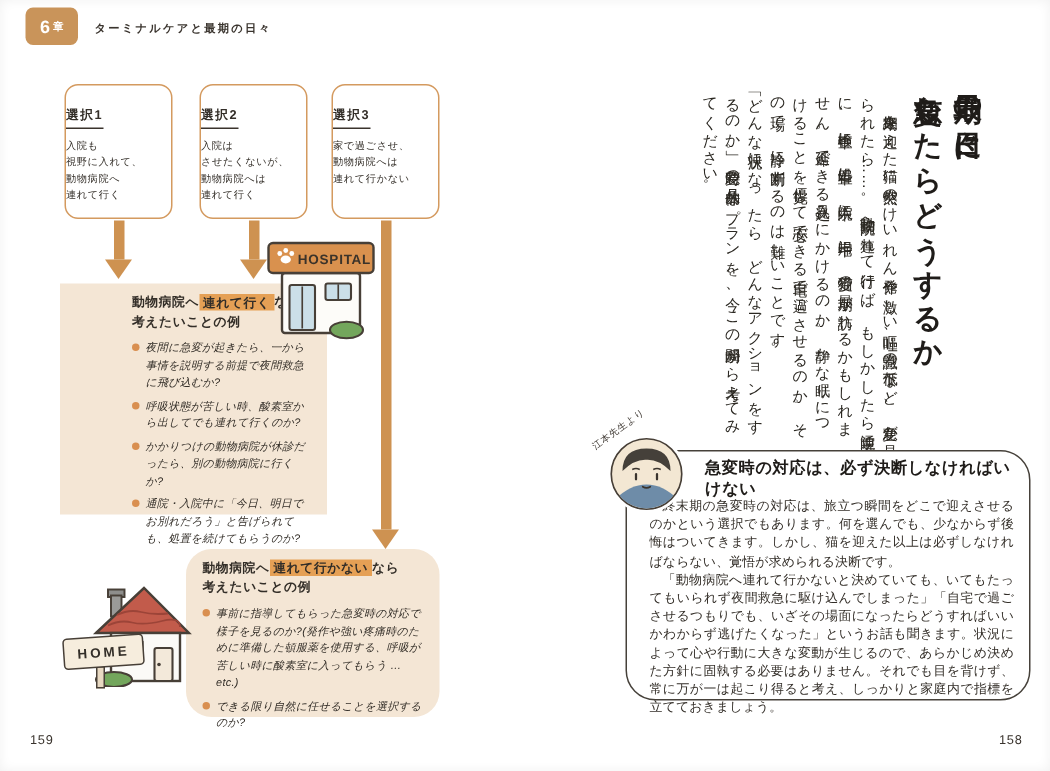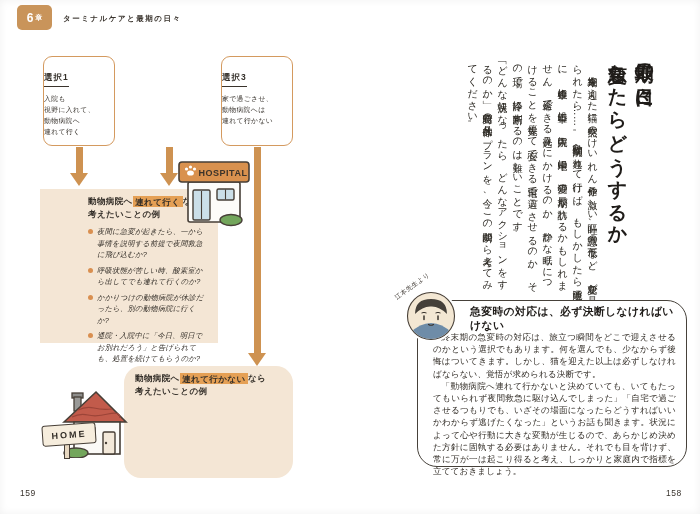--- a/index.html
+++ b/index.html
@@ -84,20 +84,27 @@
     <span class="num">6</span>
     <span class="suf">章</span>
   </div>
   <div class="abs chapter-title">ターミナルケアと最期の日々</div>
 
   <div class="abs card" style="left:43px;">
     <span class="card-title">選択1</span>
     <div class="card-body">入院も
 視野に入れて、
 動物病院へ
+連れて行く</div>
+  </div>
+  <div class="abs card" style="left:133px;">
+    <span class="card-title">選択2</span>
+    <div class="card-body">入院は
+させたくないが、
+動物病院へは
 連れて行く</div>
   </div>
   <div class="abs card" style="left:221px;">
     <span class="card-title">選択3</span>
     <div class="card-body">家で過ごさせ、
 動物病院へは
 連れて行かない</div>
   </div>
 
   <div class="abs arrow-shaft" style="left:75.5px; top:147px; height:26px;"></div>
@@ -154,20 +161,24 @@
   <div class="abs home-sign">
     <span>HOME</span>
   </div>
   <div class="abs home-post"></div>
 
   <div class="abs panel panel-nottake">
     <div class="panel-header">
       <span>動物病院へ</span><span class="hl">連れて行かない</span><span>なら</span><br>
       <span>考えたいことの例</span>
     </div>
+    <ul class="panel-list">
+      <li>事前に指導してもらった急変時の対応で様子を見るのか?(発作や強い疼痛時のために準備した頓服薬を使用する、呼吸が苦しい時に酸素室に入ってもらう …etc.)</li>
+      <li>できる限り自然に任せることを選択するのか?</li>
+    </ul>
   </div>
 
   <div class="abs page-num" style="left:20px; top:488px;">159</div>
 
   <div class="abs v-title">最期の日々に
 急変したらどうするか</div>
 
   <div class="abs v-body">
     <p class="indent">終末期を迎えた猫に突然のけいれん発作や激しい嘔吐、意識の低下など、急変が見られたら……。動物病院へ連れて行けば、もしかしたら通院中に、検査中に、処置中に、入院中に、帰宅中に、愛猫の最期が訪れるかもしれません。延命できる見込みにかけるのか。静かな眠りにつけることを優先して安心できる自宅で過ごさせるのか。その場で、冷静に判断するのは難しいことです。</p>
     <p>「どんな状況になったら、どんなアクションをするのか」。急変時の具体的なプランを、今、この瞬間から考えてみてください。</p>

